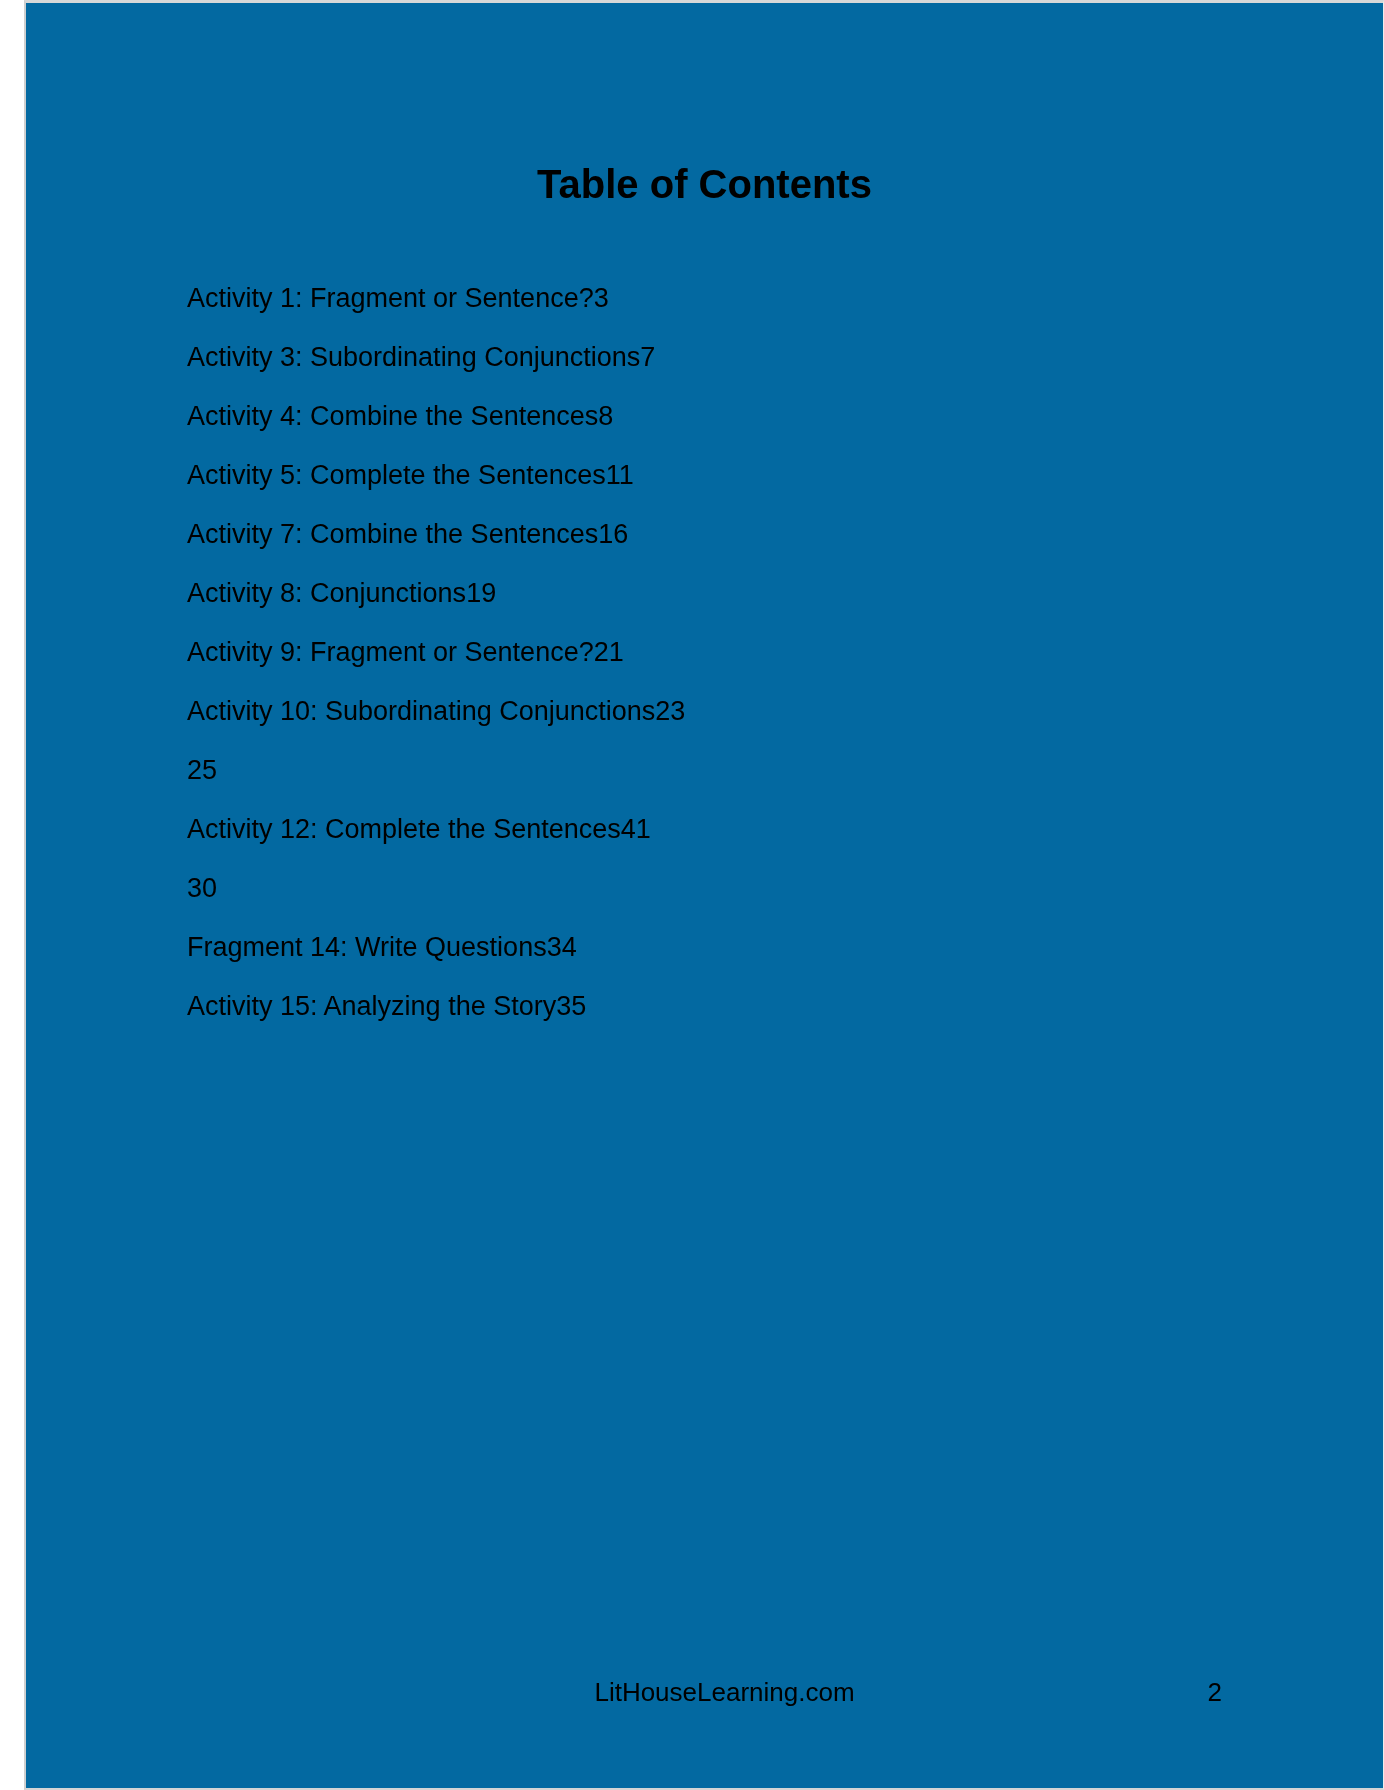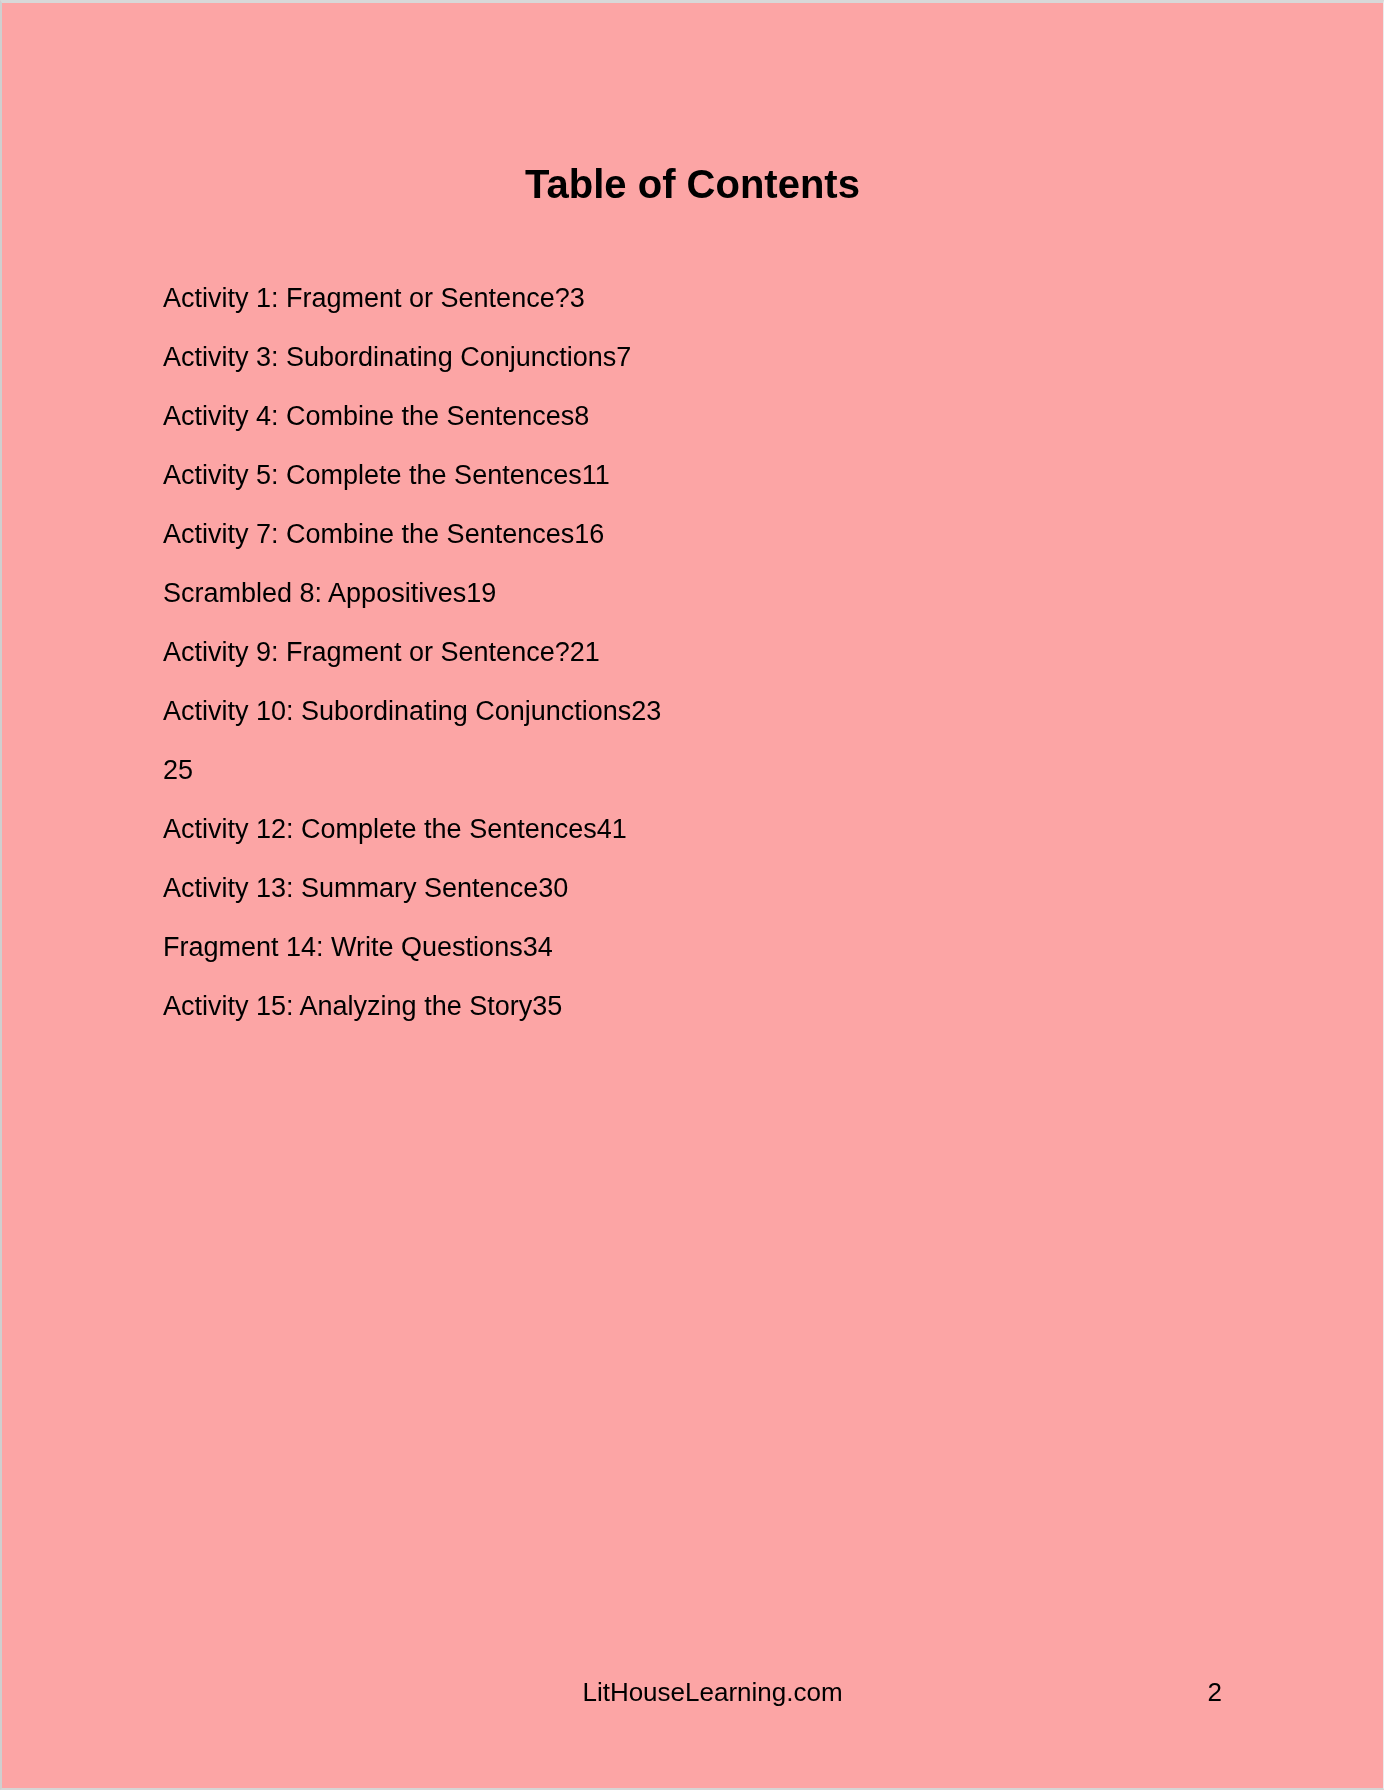--- a/index.html
+++ b/index.html
@@ -12,25 +12,26 @@
     height: 1790px;
     position: relative;
     font-family: "Liberation Sans", sans-serif;
     color: #000000;
     overflow: hidden;
   }
   .page {
     position: absolute;
     inset: 0;
     box-sizing: border-box;
-    background: #fca5a5;
+    background: #0369a1;
     border-top: 3px solid #d8d8d8;
     border-left: 2px solid #cfcfcf;
     border-right: 1px solid #ececec;
     border-bottom: 2px solid #d5d5d5;
+    margin-left: 24px;
   }
   .title {
     position: absolute;
     left: 0;
     right: 0;
     top: 158px;
     margin: 0;
     text-align: center;
     font-size: 40px;
     line-height: 46px;
@@ -98,40 +99,39 @@
       </div>
       <div class="toc-row">
         <span class="toc-label">Activity 5: Complete the Sentences</span>
         <span class="toc-page">11</span>
       </div>
       <div class="toc-row">
         <span class="toc-label">Activity 7: Combine the Sentences</span>
         <span class="toc-page">16</span>
       </div>
       <div class="toc-row">
-        <span class="toc-label">Scrambled 8: Appositives</span>
+        <span class="toc-label">Activity 8: Conjunctions</span>
         <span class="toc-page">19</span>
       </div>
       <div class="toc-row">
         <span class="toc-label">Activity 9: Fragment or Sentence?</span>
         <span class="toc-page">21</span>
       </div>
       <div class="toc-row">
         <span class="toc-label">Activity 10: Subordinating Conjunctions</span>
         <span class="toc-page">23</span>
       </div>
       <div class="toc-row">
         <span class="toc-page">25</span>
       </div>
       <div class="toc-row">
         <span class="toc-label">Activity 12: Complete the Sentences</span>
         <span class="toc-page">41</span>
       </div>
       <div class="toc-row">
-        <span class="toc-label">Activity 13: Summary Sentence</span>
         <span class="toc-page">30</span>
       </div>
       <div class="toc-row">
         <span class="toc-label">Fragment 14: Write Questions</span>
         <span class="toc-page">34</span>
       </div>
       <div class="toc-row">
         <span class="toc-label">Activity 15: Analyzing the Story</span>
         <span class="toc-page">35</span>
       </div>

